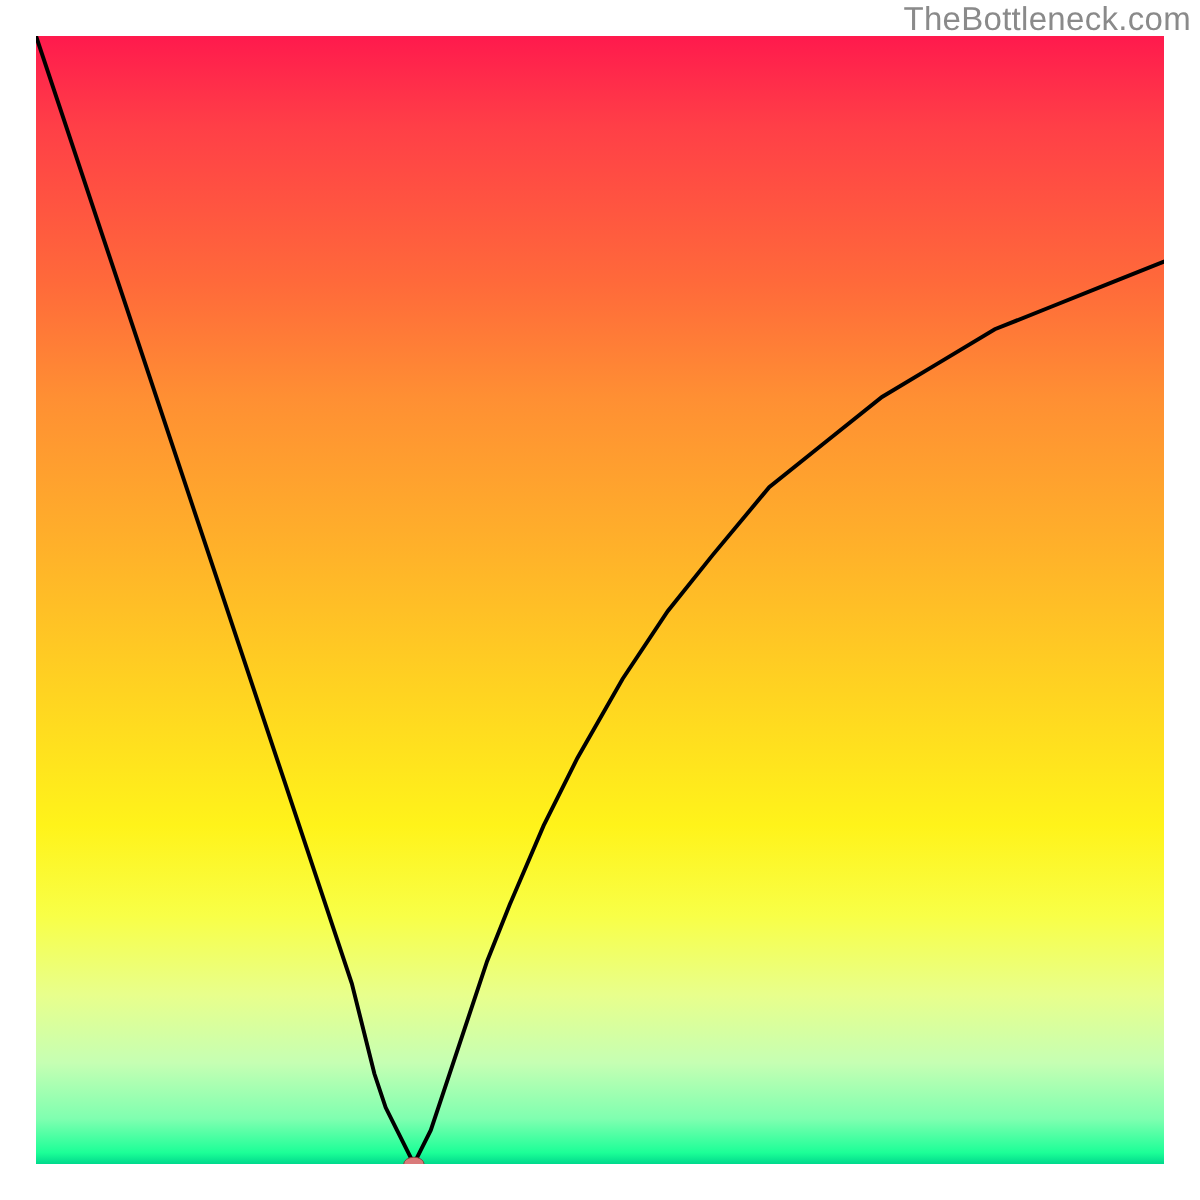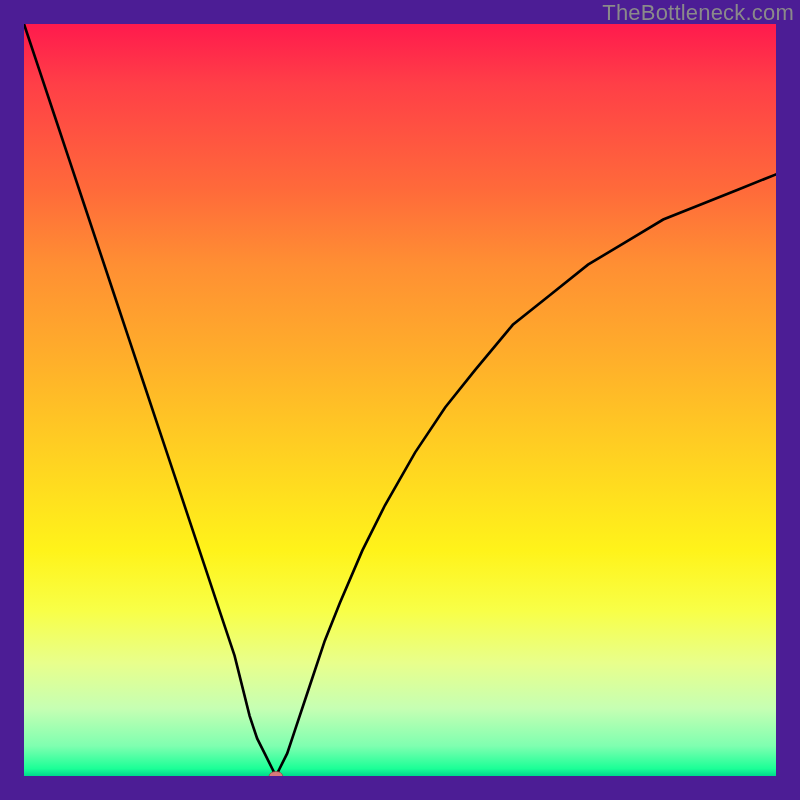--- a/index.html
+++ b/index.html
@@ -8,21 +8,21 @@
     width: 800px;
     height: 800px;
     background: #000;
     font-family: Arial, Helvetica, sans-serif;
     overflow: hidden;
   }
   .frame {
     position: relative;
     width: 800px;
     height: 800px;
-    background: #4c1d95;
+    background: #ffffff;
   }
   .plot {
     position: absolute;
     left: 24px;
     top: 24px;
     width: 752px;
     height: 752px;
     background: linear-gradient(
       to bottom,
       #ff1a4d 0%,

